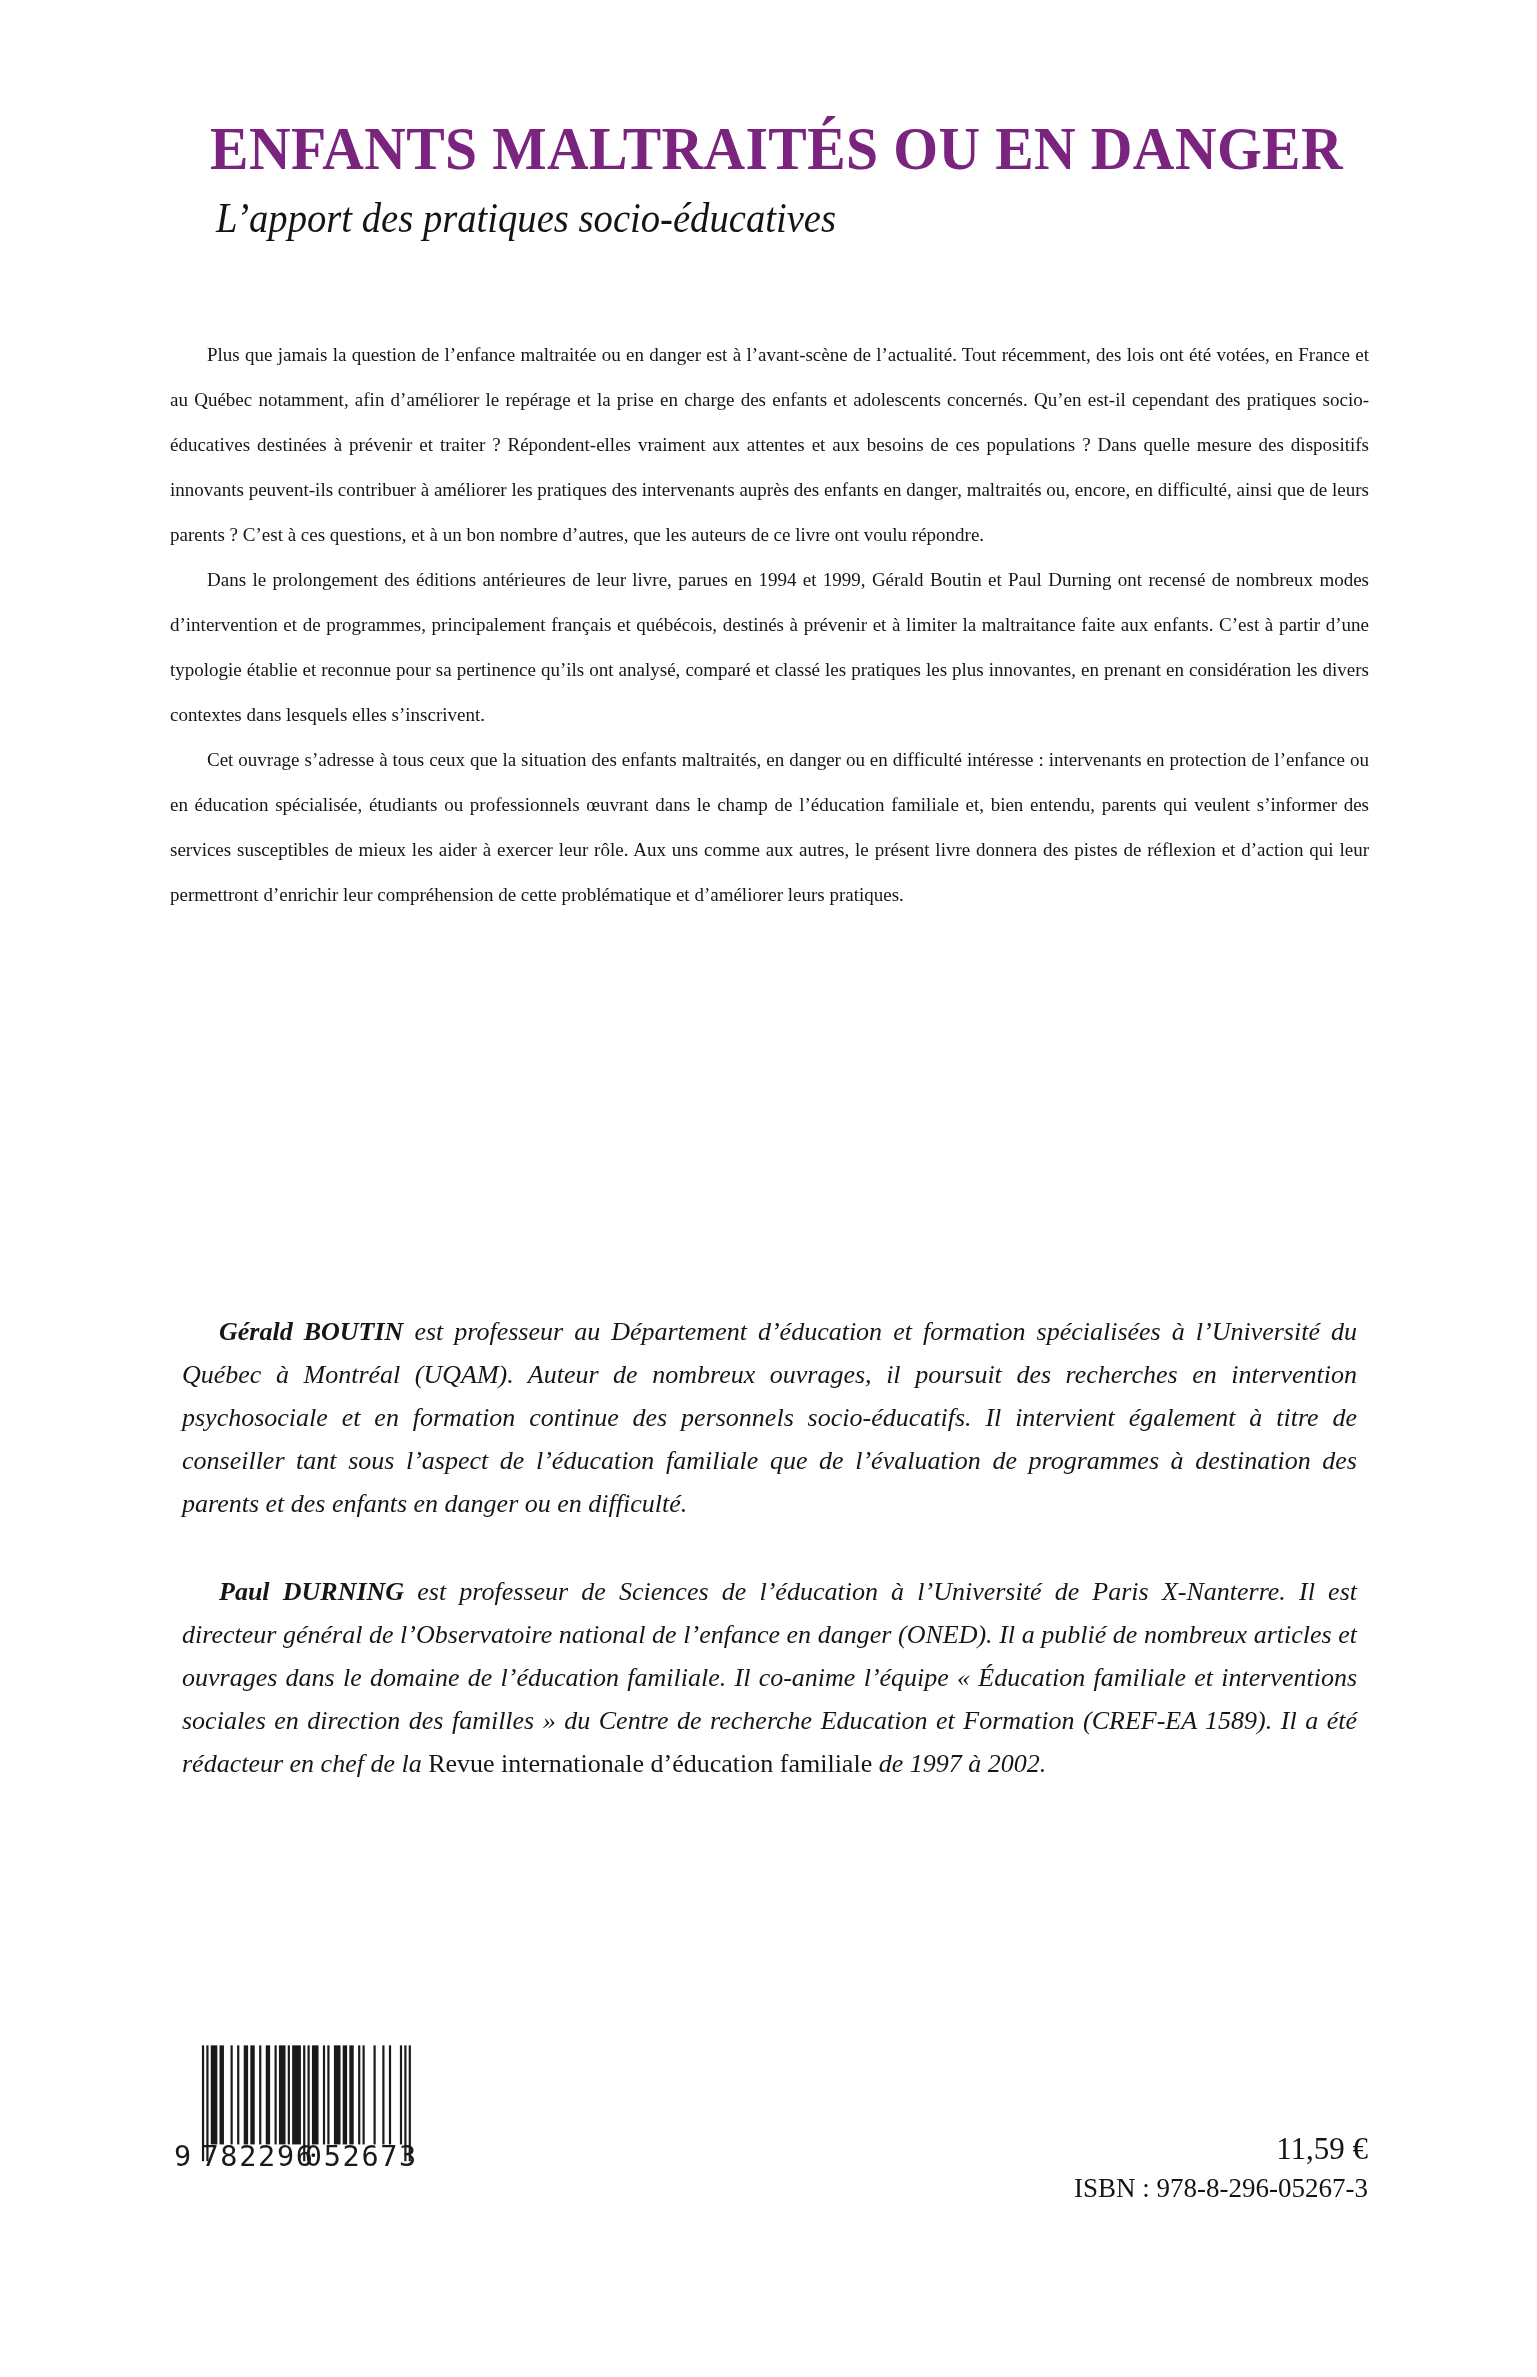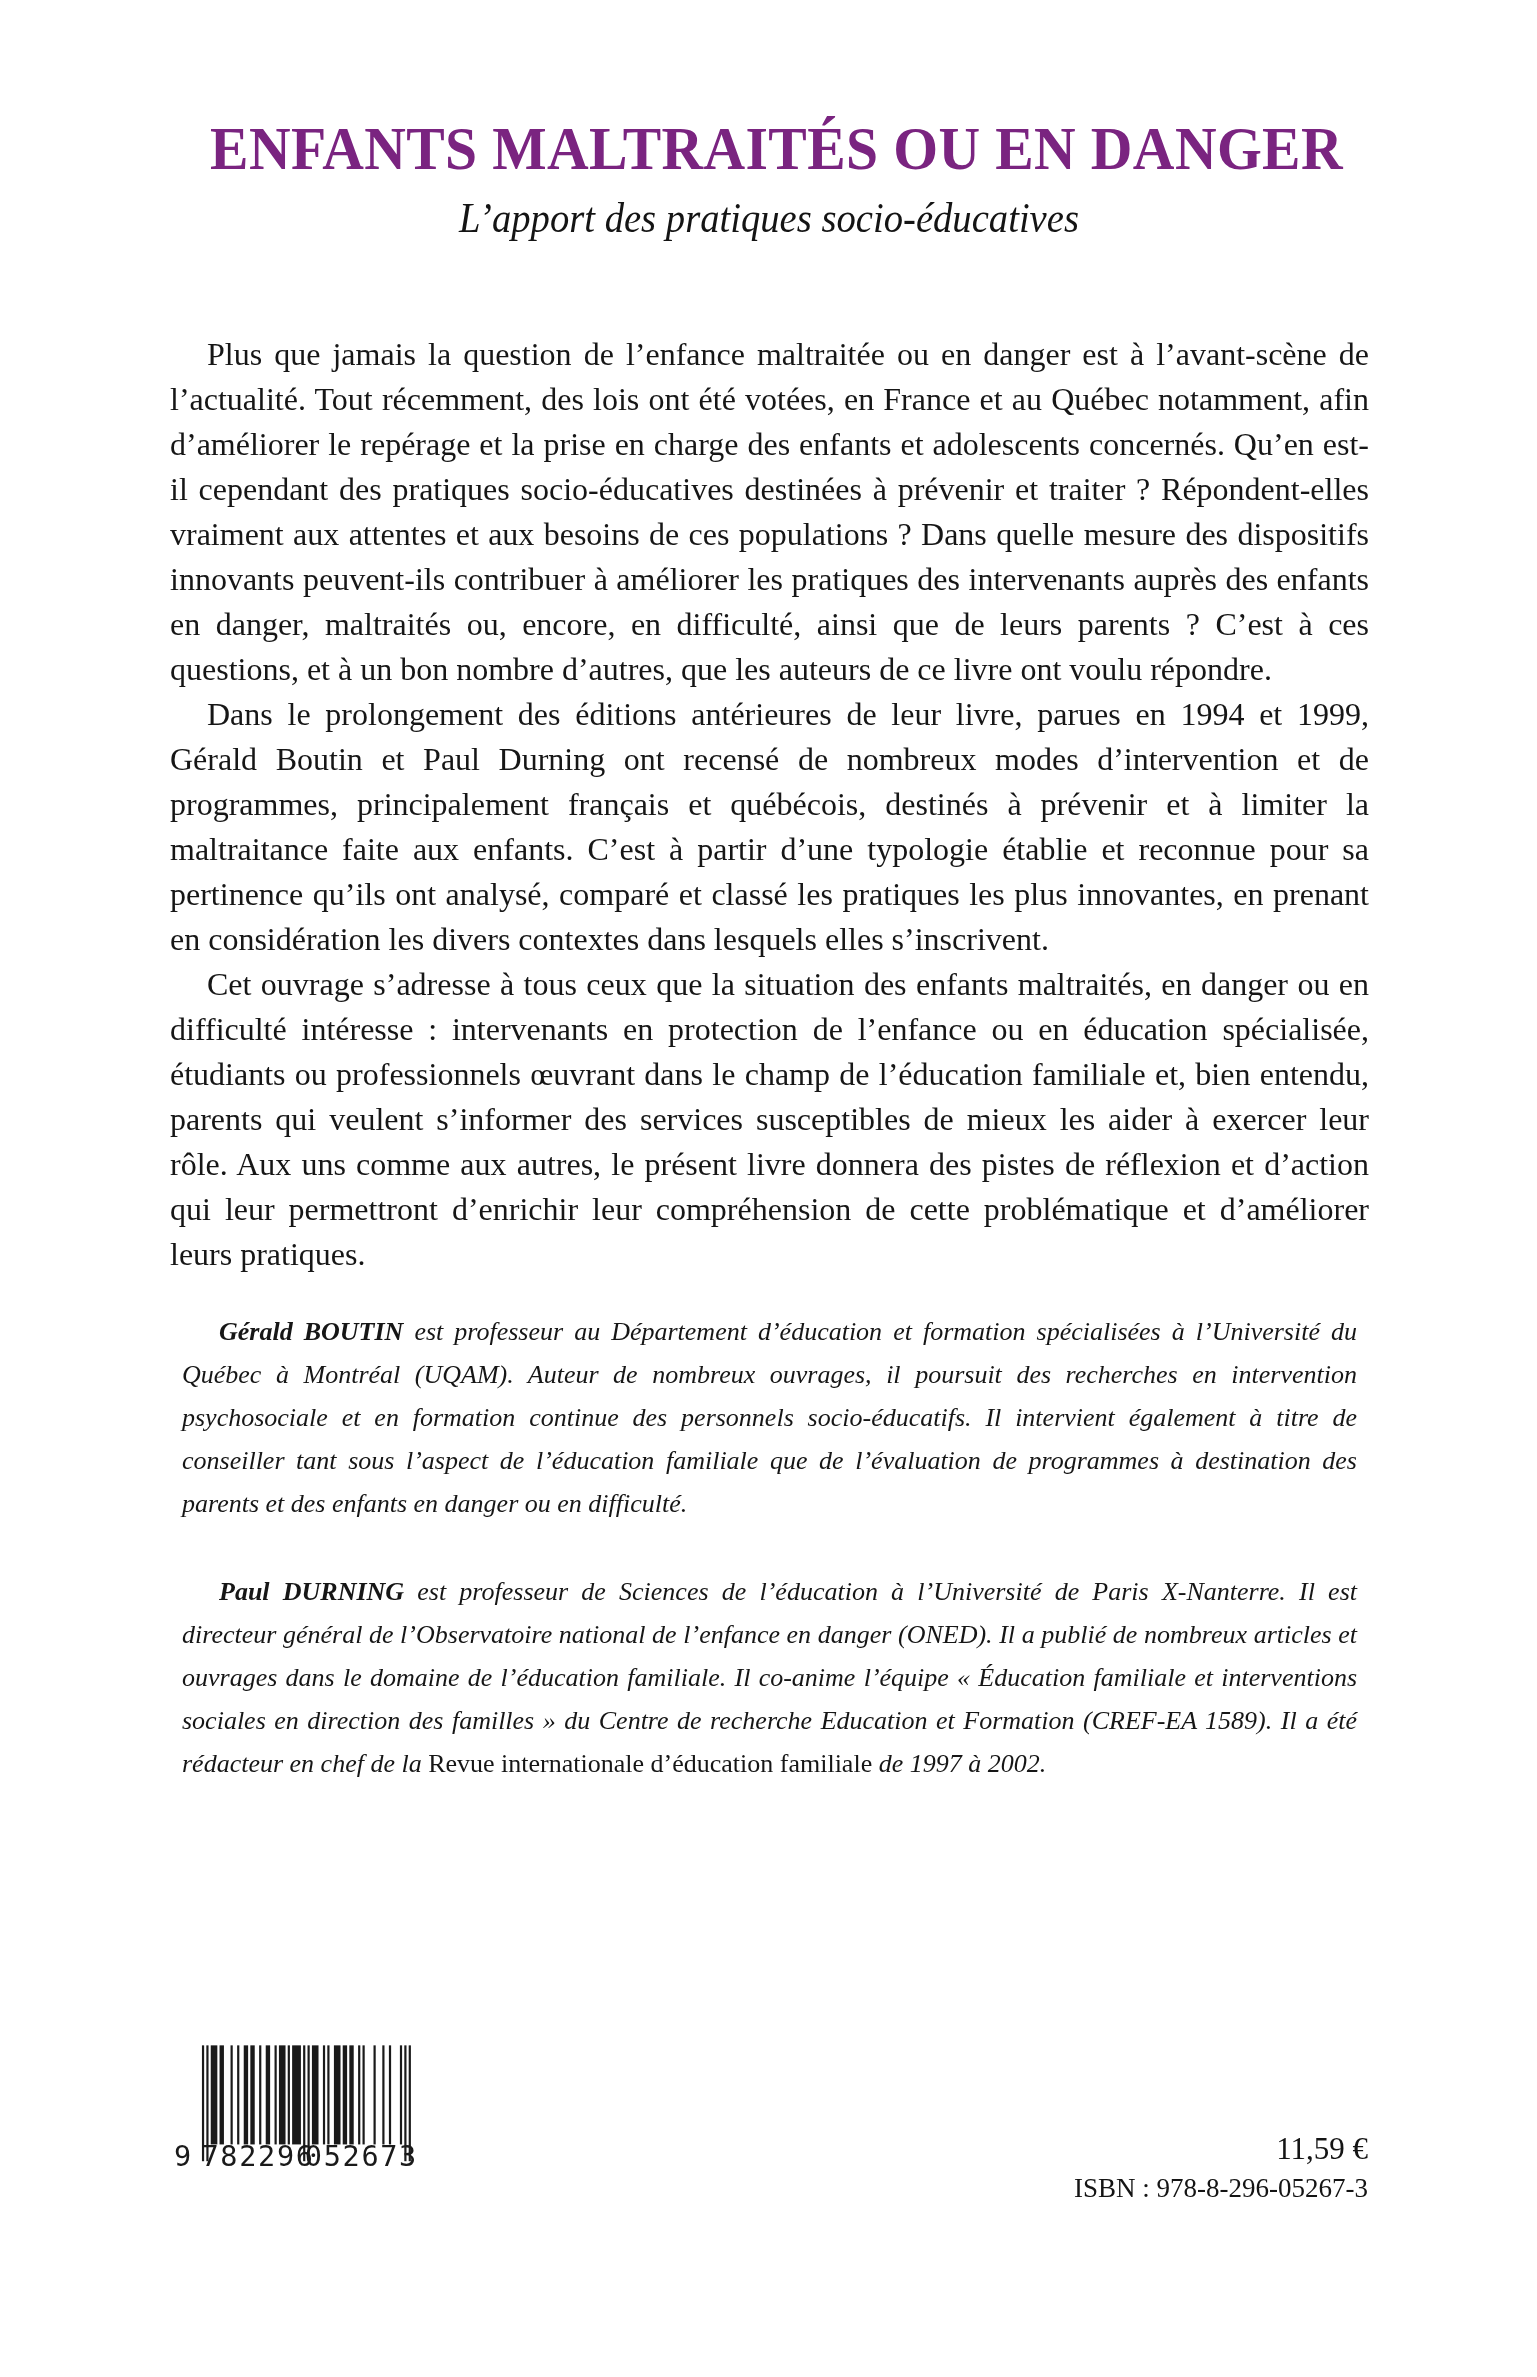--- a/index.html
+++ b/index.html
@@ -23,21 +23,21 @@
     height: 2377px;
     background: #ffffff;
   }
 
   
   .title-block {
     position: absolute;
     left: 168px;
     top: 118px;
     width: 1202px;
-    text-align: center;
+    text-align: left;
   }
   .book-title {
     font-family: "Liberation Serif", "DejaVu Serif", serif;
     font-size: 62px;
     line-height: 0.98;
     font-weight: 700;
     color: #7a2480;
     letter-spacing: 0.4px;
     transform: scaleX(0.93);
     transform-origin: center center;
@@ -57,21 +57,21 @@
   }
 
   
   .blurb {
     position: absolute;
     left: 170px;
     top: 332px;
     width: 1199px;
     text-align: justify;
     text-justify: inter-word;
-    font-size: 32px;
+    font-size: 19px;
     line-height: 45px;
     color: #161616;
     hyphens: none;
   }
   .blurb p {
     margin: 0;
     text-indent: 37px;
   }
 
   

